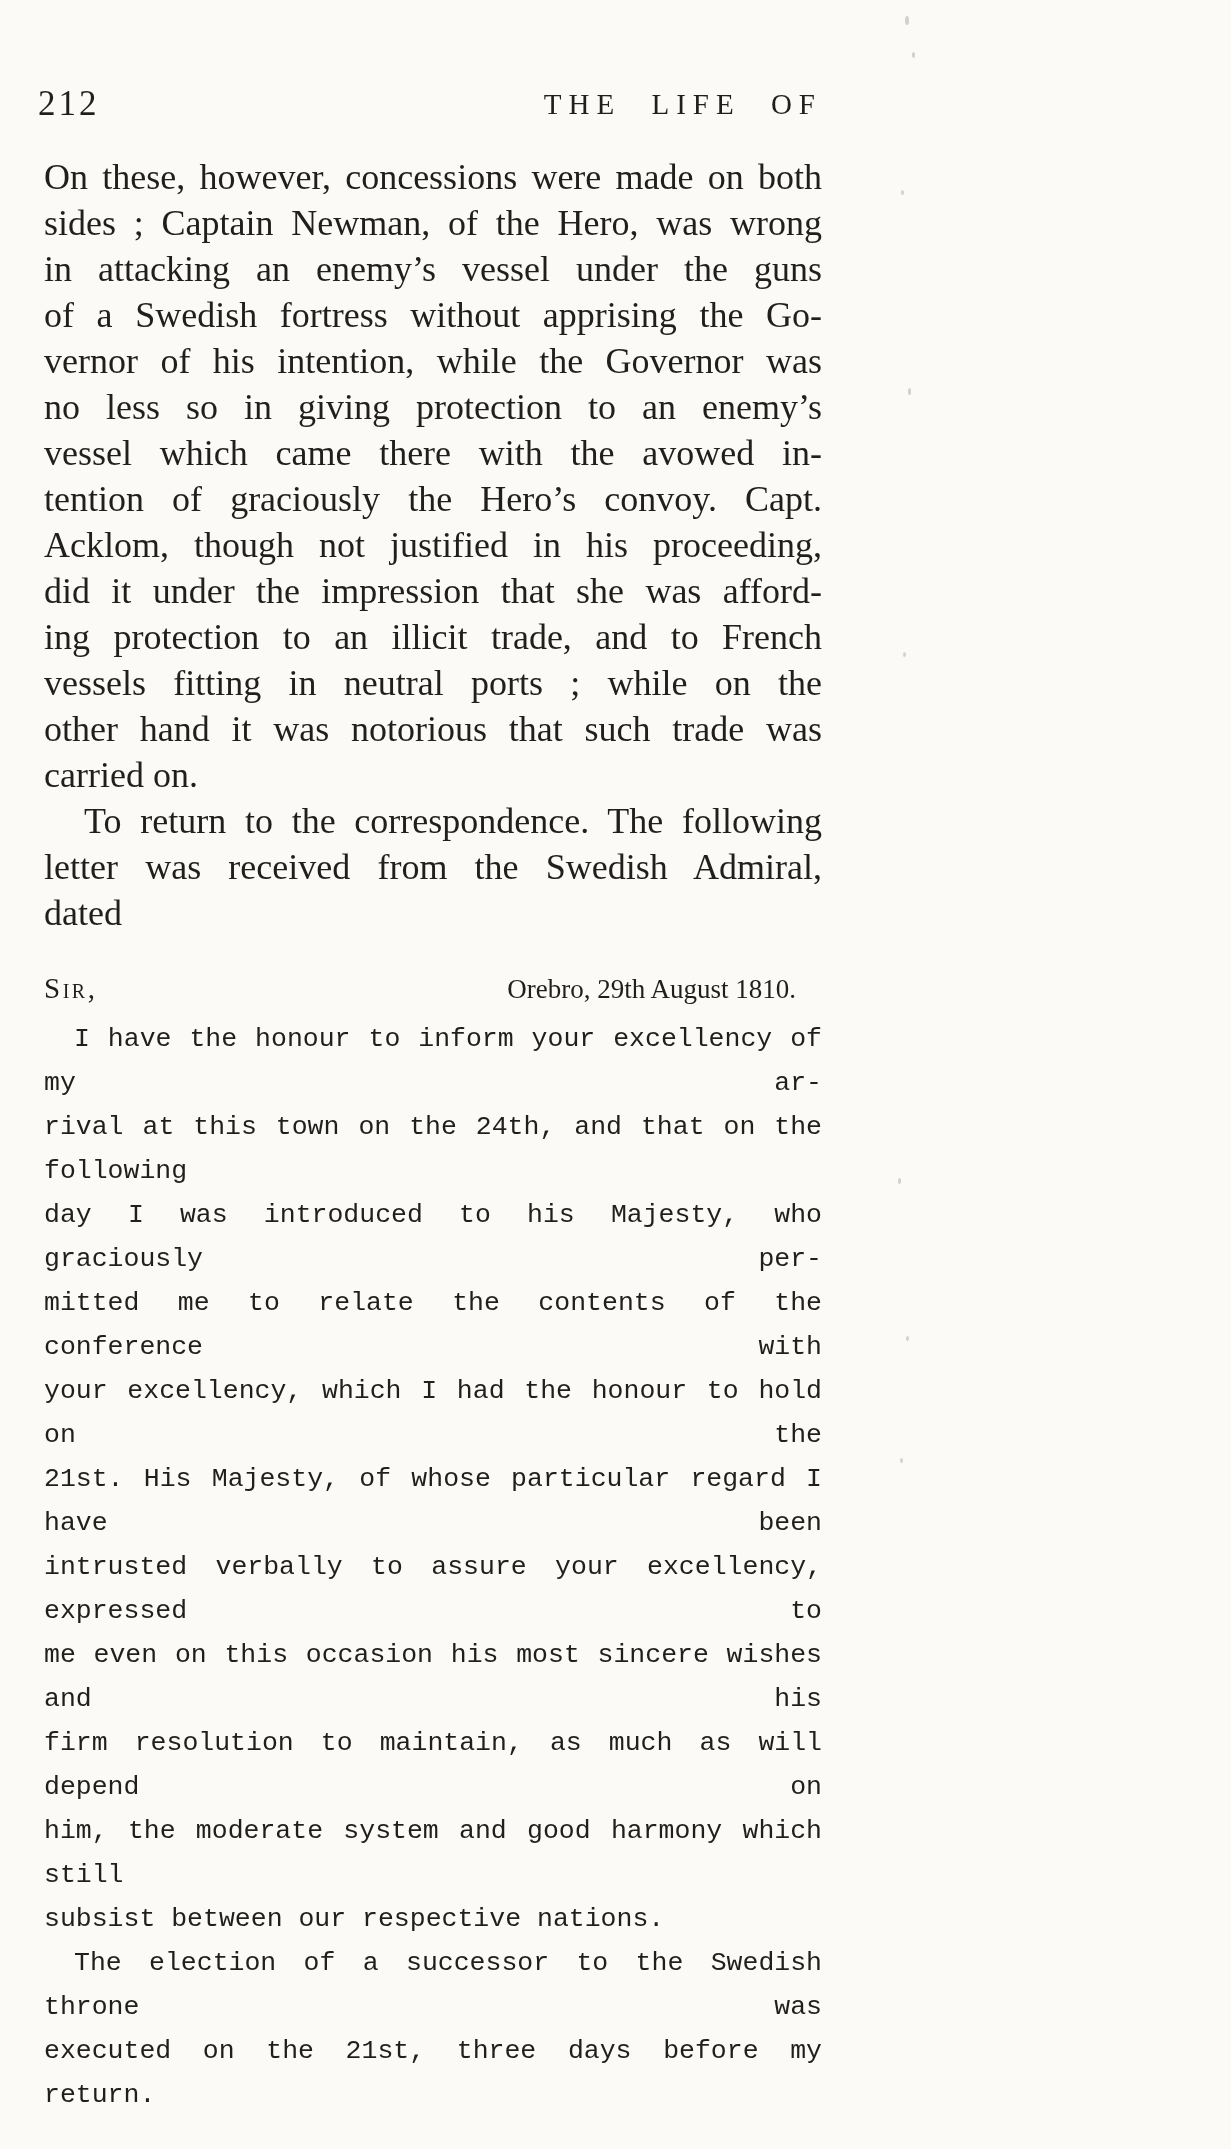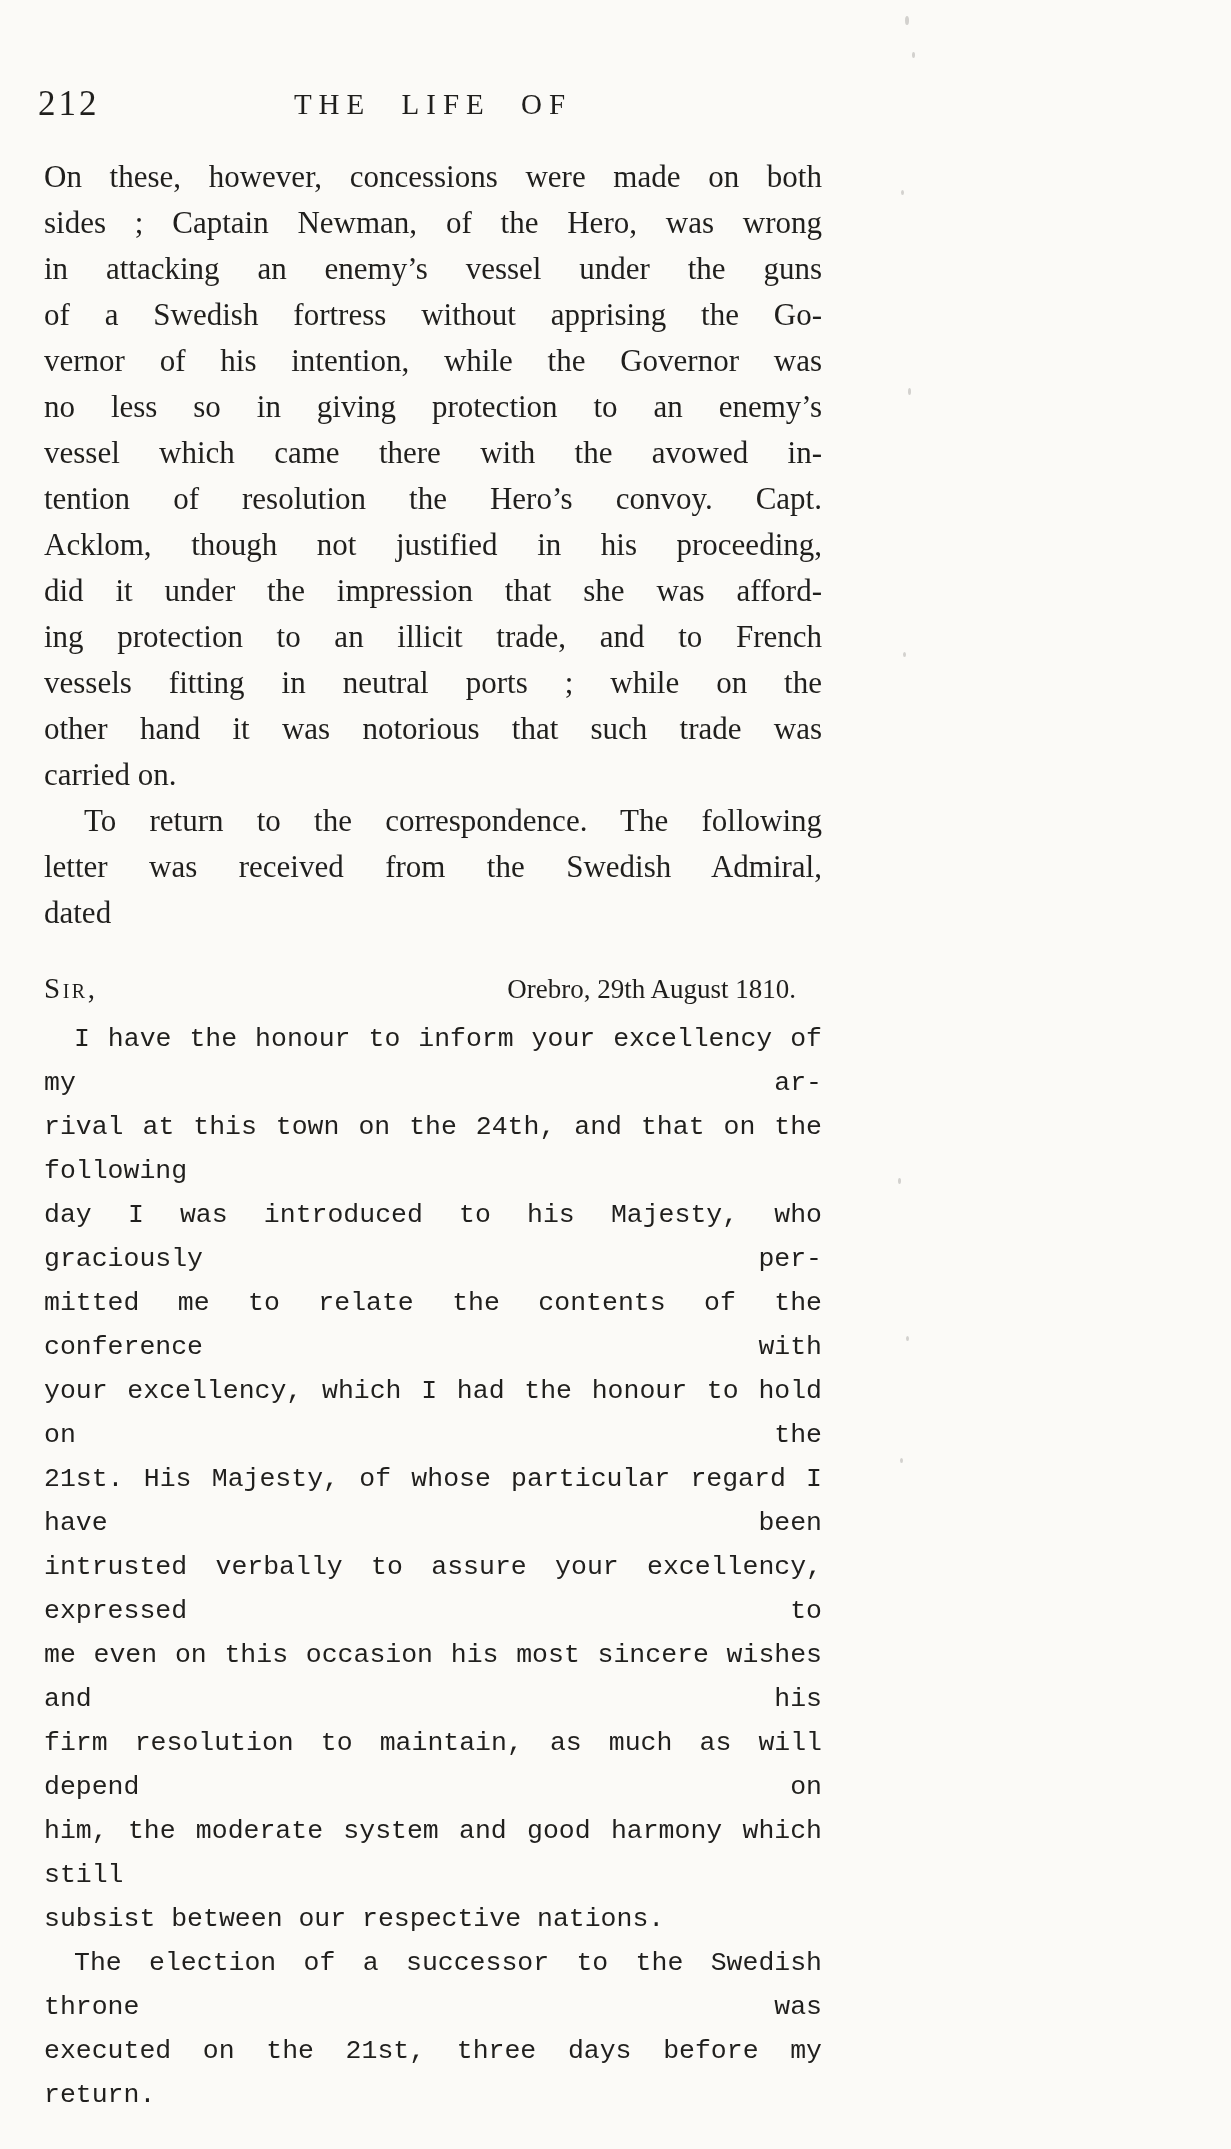--- a/index.html
+++ b/index.html
@@ -29,27 +29,27 @@
     left: -6px;
     top: 0;
     font-size: 35px;
     letter-spacing: 3px;
   }
   .running-header {
     position: absolute;
     left: 0;
     right: 0;
     top: 4px;
-    text-align: center;
+    text-align: right;
     font-size: 29px;
     letter-spacing: 7px;
     word-spacing: 16px;
   }
   .para {
-    font-size: 31px;
+    font-size: 36px;
     line-height: 46px;
   }
   .line { white-space: normal; }
   .line.just {
     text-align: justify;
     text-align-last: justify;
   }
   .para .line.indent { text-indent: 40px; }
   .letter-head {
     display: flex;
@@ -103,21 +103,21 @@
   </div>
 
   <div class="para">
       <div class="line just">On these, however, concessions were made on both</div>
       <div class="line just">sides ; Captain Newman, of the Hero, was wrong</div>
       <div class="line just">in attacking an enemy’s vessel under the guns</div>
       <div class="line just">of a Swedish fortress without apprising the Go-</div>
       <div class="line just">vernor of his intention, while the Governor was</div>
       <div class="line just">no less so in giving protection to an enemy’s</div>
       <div class="line just">vessel which came there with the avowed in-</div>
-      <div class="line just">tention of resolution the Hero’s convoy. Capt.</div>
+      <div class="line just">tention of graciously the Hero’s convoy. Capt.</div>
       <div class="line just">Acklom, though not justified in his proceeding,</div>
       <div class="line just">did it under the impression that she was afford-</div>
       <div class="line just">ing protection to an illicit trade, and to French</div>
       <div class="line just">vessels fitting in neutral ports ; while on the</div>
       <div class="line just">other hand it was notorious that such trade was</div>
       <div class="line">carried on.</div>
     </div>
 
   <div class="para">
       <div class="line just indent">To return to the correspondence. The following</div>

